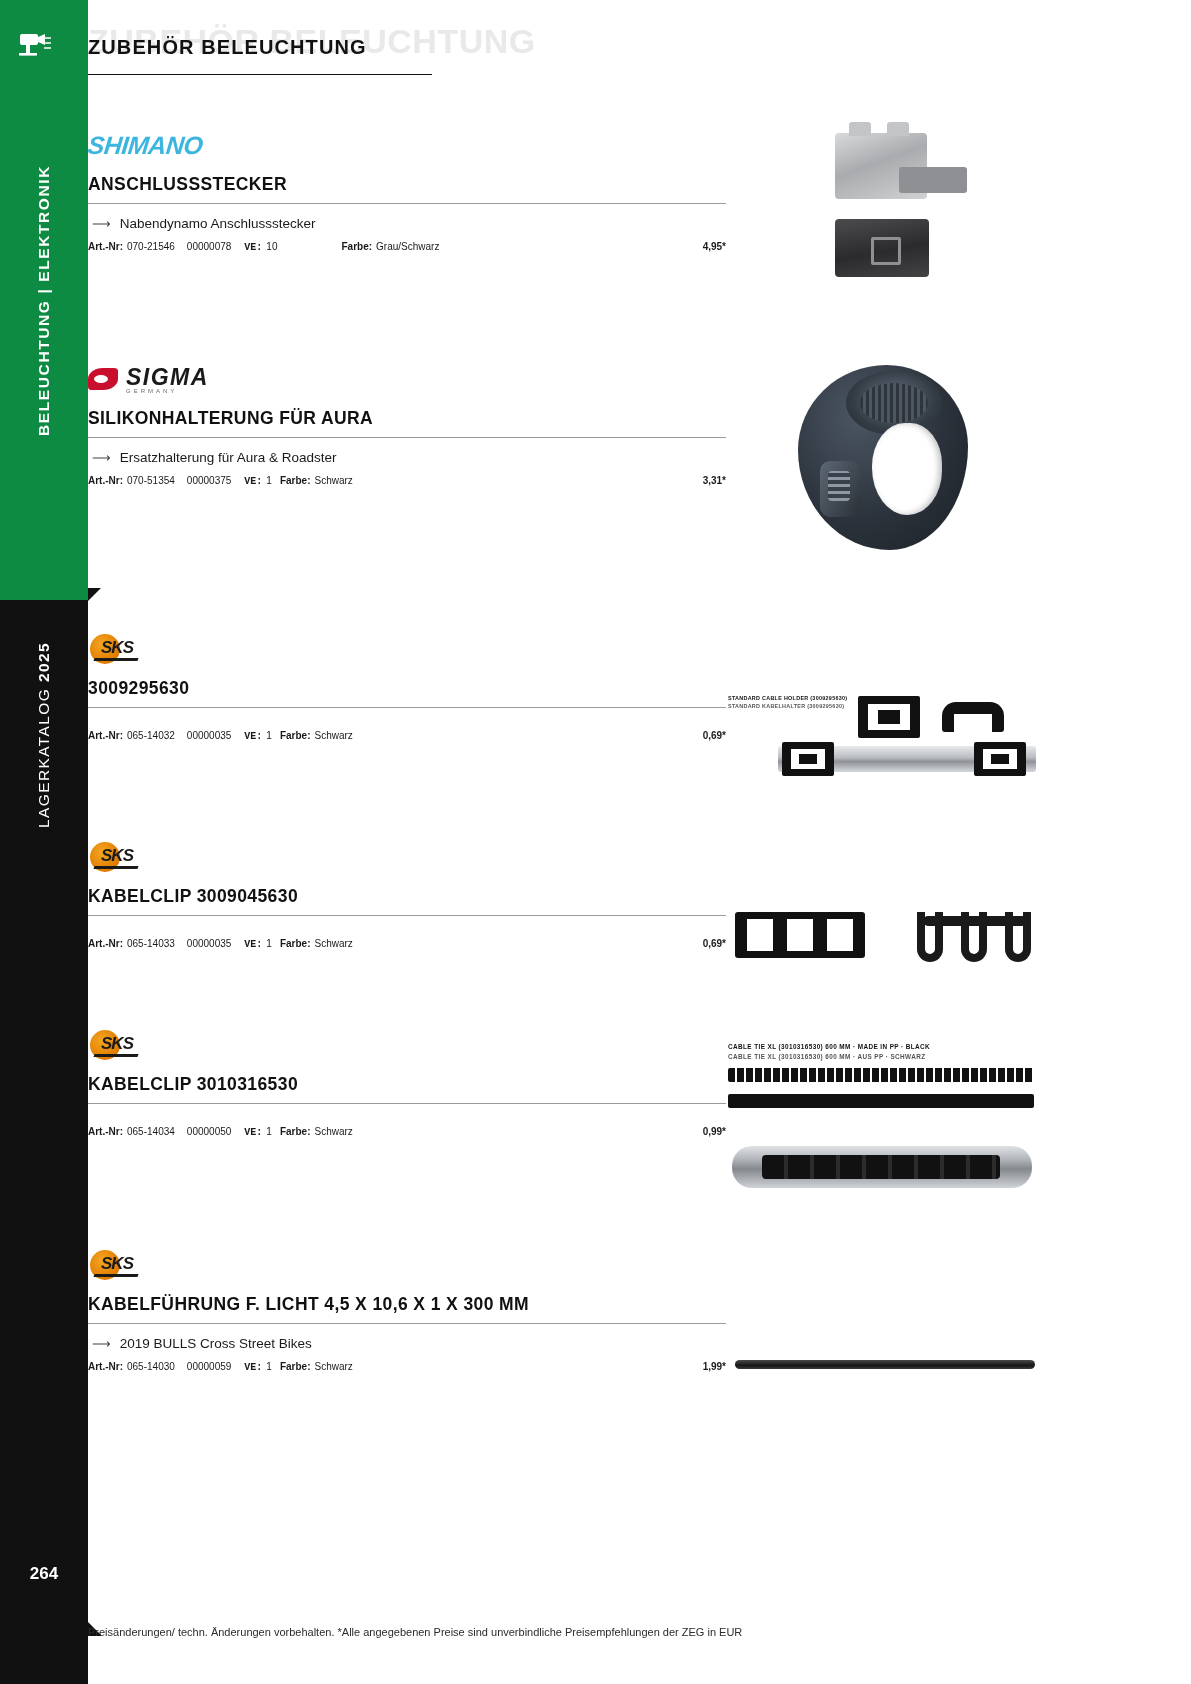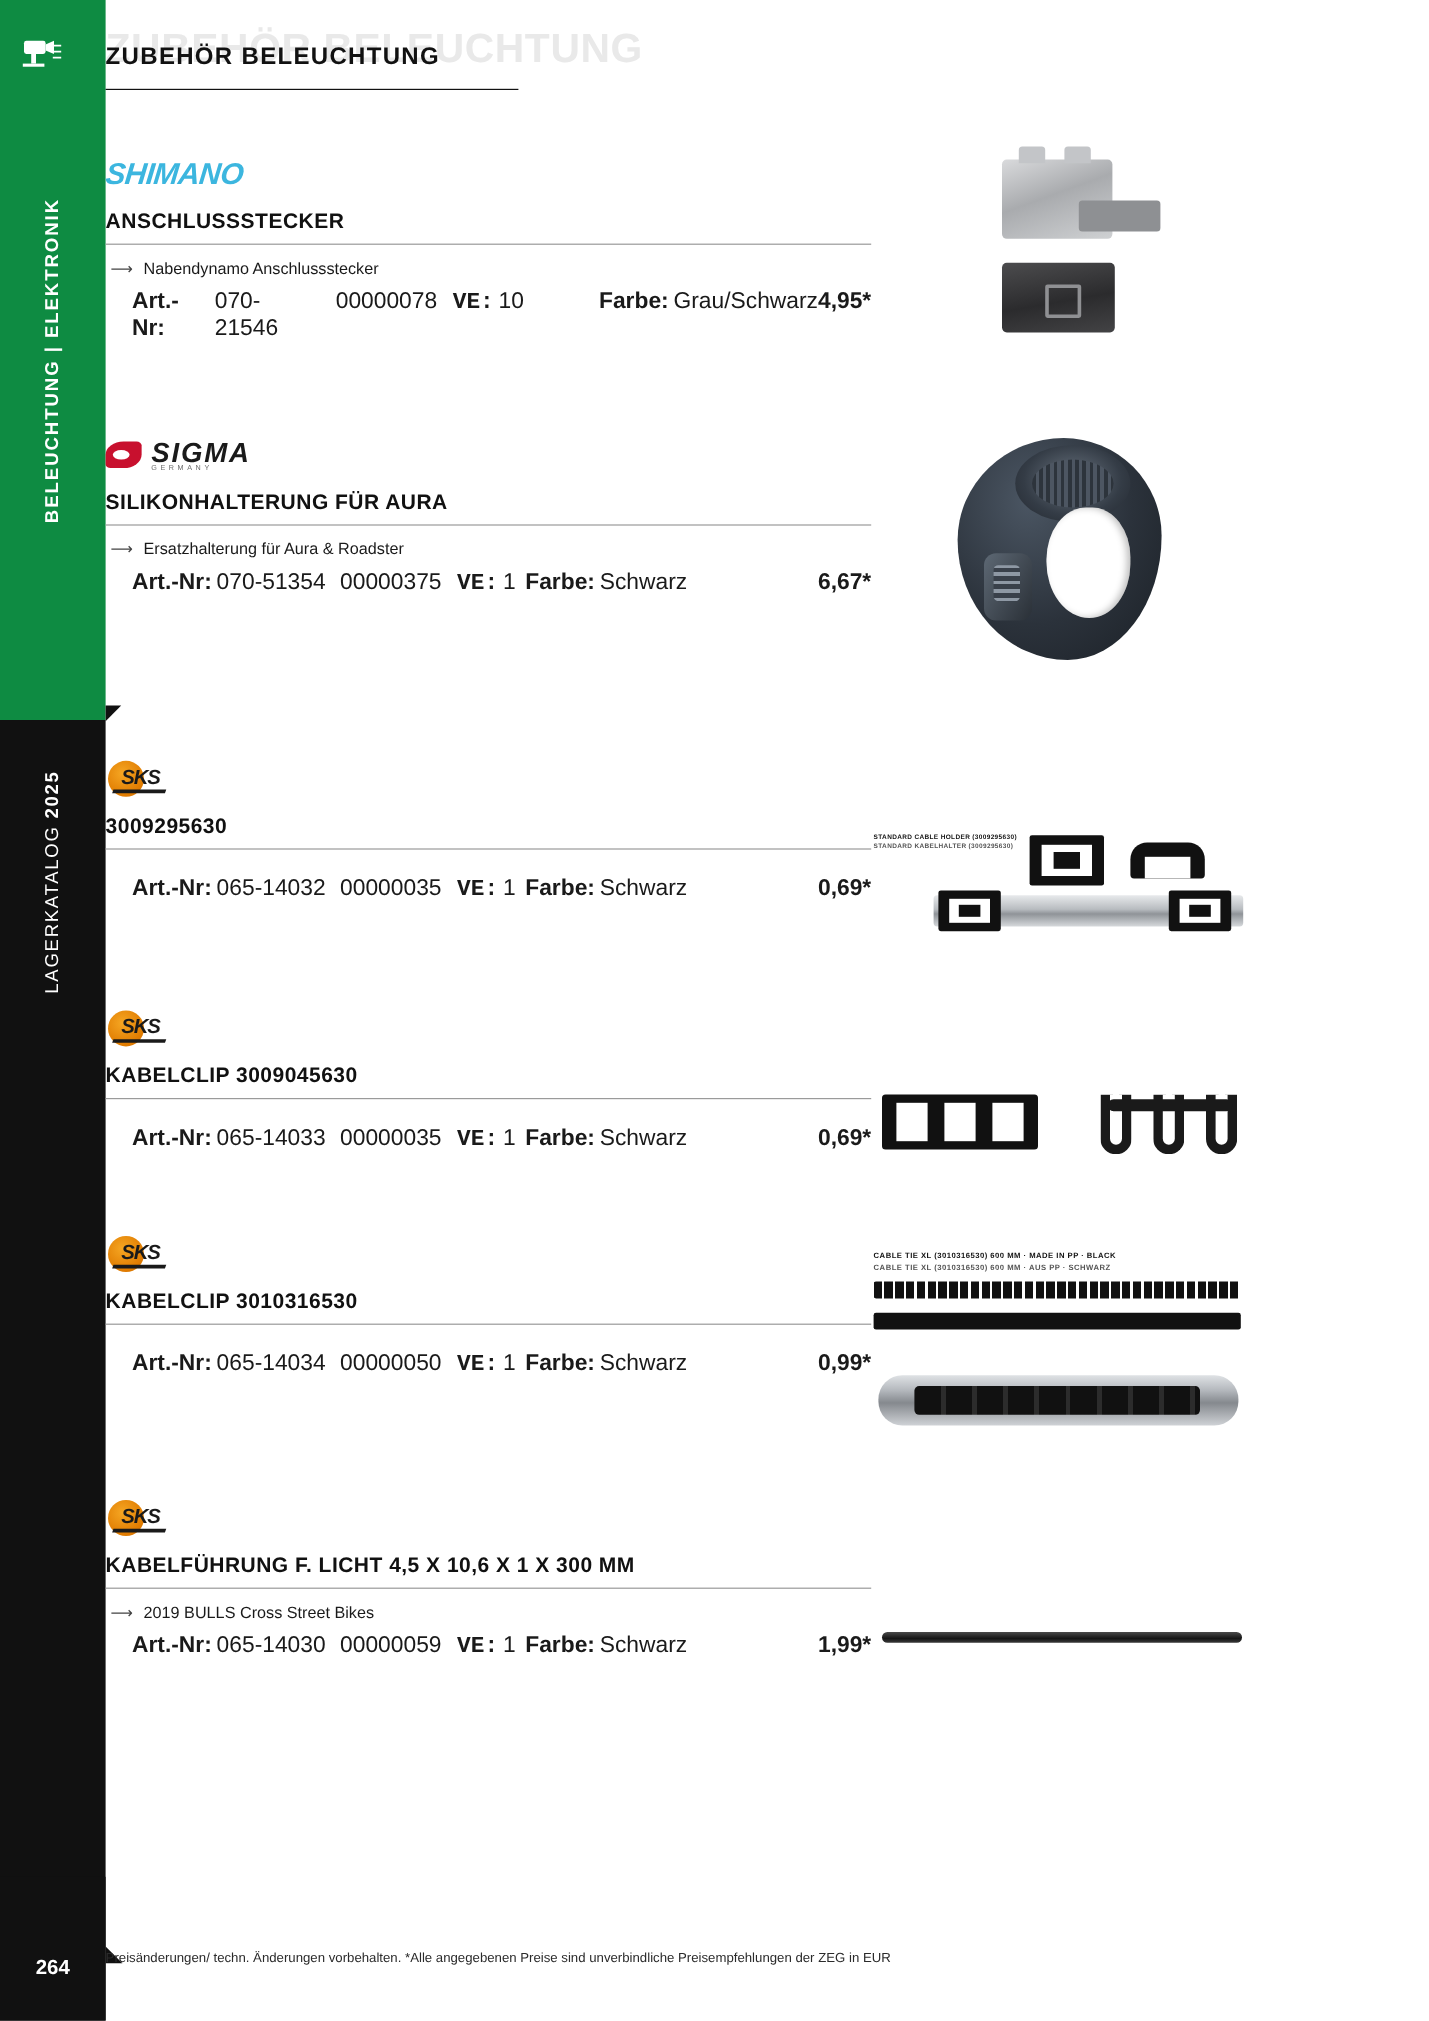--- a/index.html
+++ b/index.html
@@ -90,21 +90,21 @@
 
   
   .page-num {
     position: absolute;
     left: 0; bottom: 0;
     width: 88px;
     height: 120px;
     background: #111111;
     color: #fff;
     display: flex;
-    align-items: flex-end;
+    align-items: flex-start;
     justify-content: center;
     padding-bottom: 34px;
     font-weight: bold;
     font-size: 17px;
   }
   .page-num-tri {
     position: absolute;
     left: 88px; bottom: 48px;
     width: 0; height: 0;
     border-bottom: 14px solid #111111;
@@ -166,23 +166,22 @@
     margin-top: 12px;
     font-size: 13.5px;
     color: #1a1a1a;
     padding-left: 4px;
   }
   .bullet .arrow { color: #444; font-size: 13px; }
   .artline {
     display: flex;
     align-items: baseline;
     margin-top: 10px;
-    font-size: 19px;
+    font-size: 10px;
     color: #1a1a1a;
-    padding-left: 22px;
     width: 638px;
   }
   .artline .lbl { font-weight: bold; }
   .artline .val { margin-left: 4px; }
   .artline .num2 { margin-left: 12px; }
   .artline .ve { margin-left: 13px; font-weight: bold; font-family: Liberation Mono, monospace; }
   .artline .vev { margin-left: 4px; }
   .artline .farbe { font-weight: bold; }
   .artline .farbev { margin-left: 4px; text-align: right; }
   .artline .spacer { flex: 1 1 auto; }
@@ -485,21 +484,21 @@
     <div class="artline">
       <span class="lbl">Art.-Nr:</span>
       <span class="val">070-51354</span>
       <span class="num2">00000375</span>
       <span class="ve">VE:</span>
       <span class="vev">1</span>
       <span style="width:8px"></span>
       <span class="farbe">Farbe:</span>
       <span class="farbev">Schwarz</span>
       <span class="spacer"></span>
-      <span class="price">6,67*</span>
+      <span class="price">3,31*</span>
     </div>
   </div>
 
   <div class="imgbox sigma-img">
     <div class="holder">
       <div class="holder-dial"></div>
       <div class="holder-lever"></div>
       <div class="holder-hole"></div>
     </div>
   </div>

